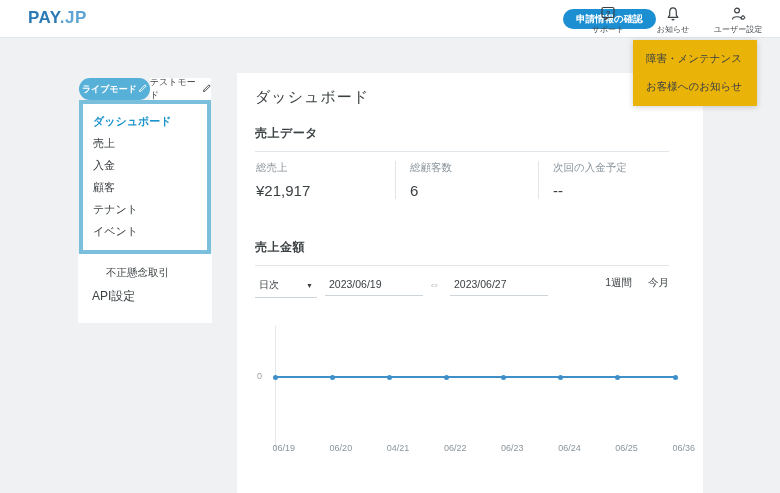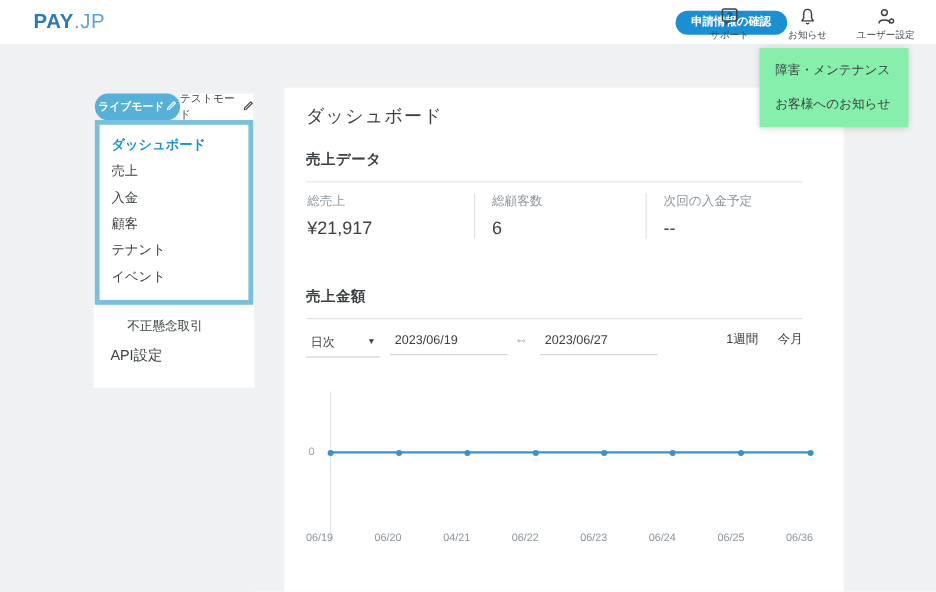--- a/index.html
+++ b/index.html
@@ -12,36 +12,36 @@
     overflow:hidden;
   }
 
   
   .header {
     position:absolute; top:0; left:0; width:780px; height:38px;
     background:#ffffff; border-bottom:1px solid #e3e6e8; z-index:5;
   }
   .logo { position:absolute; left:28px; top:8px; font-size:17px; cursor:pointer; }
   .logo .p1 { font-weight:bold; color:#2b7ab6; letter-spacing:0.5px; }
-  .logo .p2 { font-weight:normal; color:#5da4d4; letter-spacing:0.5px; }
+  .logo .p2 { font-weight:bold; color:#5da4d4; letter-spacing:0.5px; }
   .apply-btn {
     position:absolute; left:563px; top:9px; height:20px; padding:0 13px;
     background:#1b8fd1; color:#fff; font-size:9.5px; font-weight:bold;
     border:none; border-radius:10px; line-height:20px; cursor:pointer;
     font-family:inherit;
   }
   .header-nav { position:absolute; right:16px; top:5px; display:flex; gap:13px; }
   .hnav-item { display:flex; flex-direction:column; align-items:center; width:52px; cursor:pointer; }
   .hnav-item .ic { height:17px; display:flex; align-items:center; justify-content:center; }
   .hnav-item .lb { font-size:8px; color:#45494d; margin-top:2px; white-space:nowrap; }
 
   
   .dropdown {
     position:absolute; left:633px; top:40px; width:124px;
-    background:#86efac; box-shadow:0 1px 6px rgba(0,0,0,0.18);
+    background:#eab308; box-shadow:0 1px 6px rgba(0,0,0,0.18);
     padding:5px 0; z-index:6;
   }
   .dropdown .dd-item {
     font-size:10.5px; color:#3b4043; padding:7px 13px; white-space:nowrap; cursor:pointer;
   }
 
   
   .side-tabs { position:absolute; left:79px; top:78px; width:132px; height:22px; display:flex; z-index:2; }
   .side-tab {
     display:flex; align-items:center; justify-content:center; gap:2px;
@@ -92,21 +92,21 @@
   .swap { margin:2px 2px 0 6px; font-size:11px; color:#8b959c; }
   .quick { margin-left:auto; display:flex; gap:16px; }
   .quick span { font-size:10.5px; color:#3b4043; cursor:pointer; }
 
   
   .chart { position:absolute; left:18px; top:248px; width:430px; height:145px; }
   .chart-yaxis { position:absolute; left:20px; top:5px; width:1px; height:126px; background:#e2e8eb; }
   .chart-ylabel { position:absolute; left:2px; top:50px; font-size:9px; color:#9aa2a8; }
   .chart-line { position:absolute; height:2px; border-radius:1px; }
   .chart-dot { position:absolute; width:5px; height:5px; border-radius:50%; }
-  .chart-xlabel { position:absolute; top:122px; width:40px; text-align:left; font-size:9px; color:#8b959c; }
+  .chart-xlabel { position:absolute; top:122px; width:40px; text-align:right; font-size:9px; color:#8b959c; }
 </style>
 </head>
 <body>
 
 <div class="header">
   <div class="logo">
     <span class="p1">PAY</span><span class="p2">.JP</span>
   </div>
   <button class="apply-btn">申請情報の確認</button>
   <div class="header-nav">

